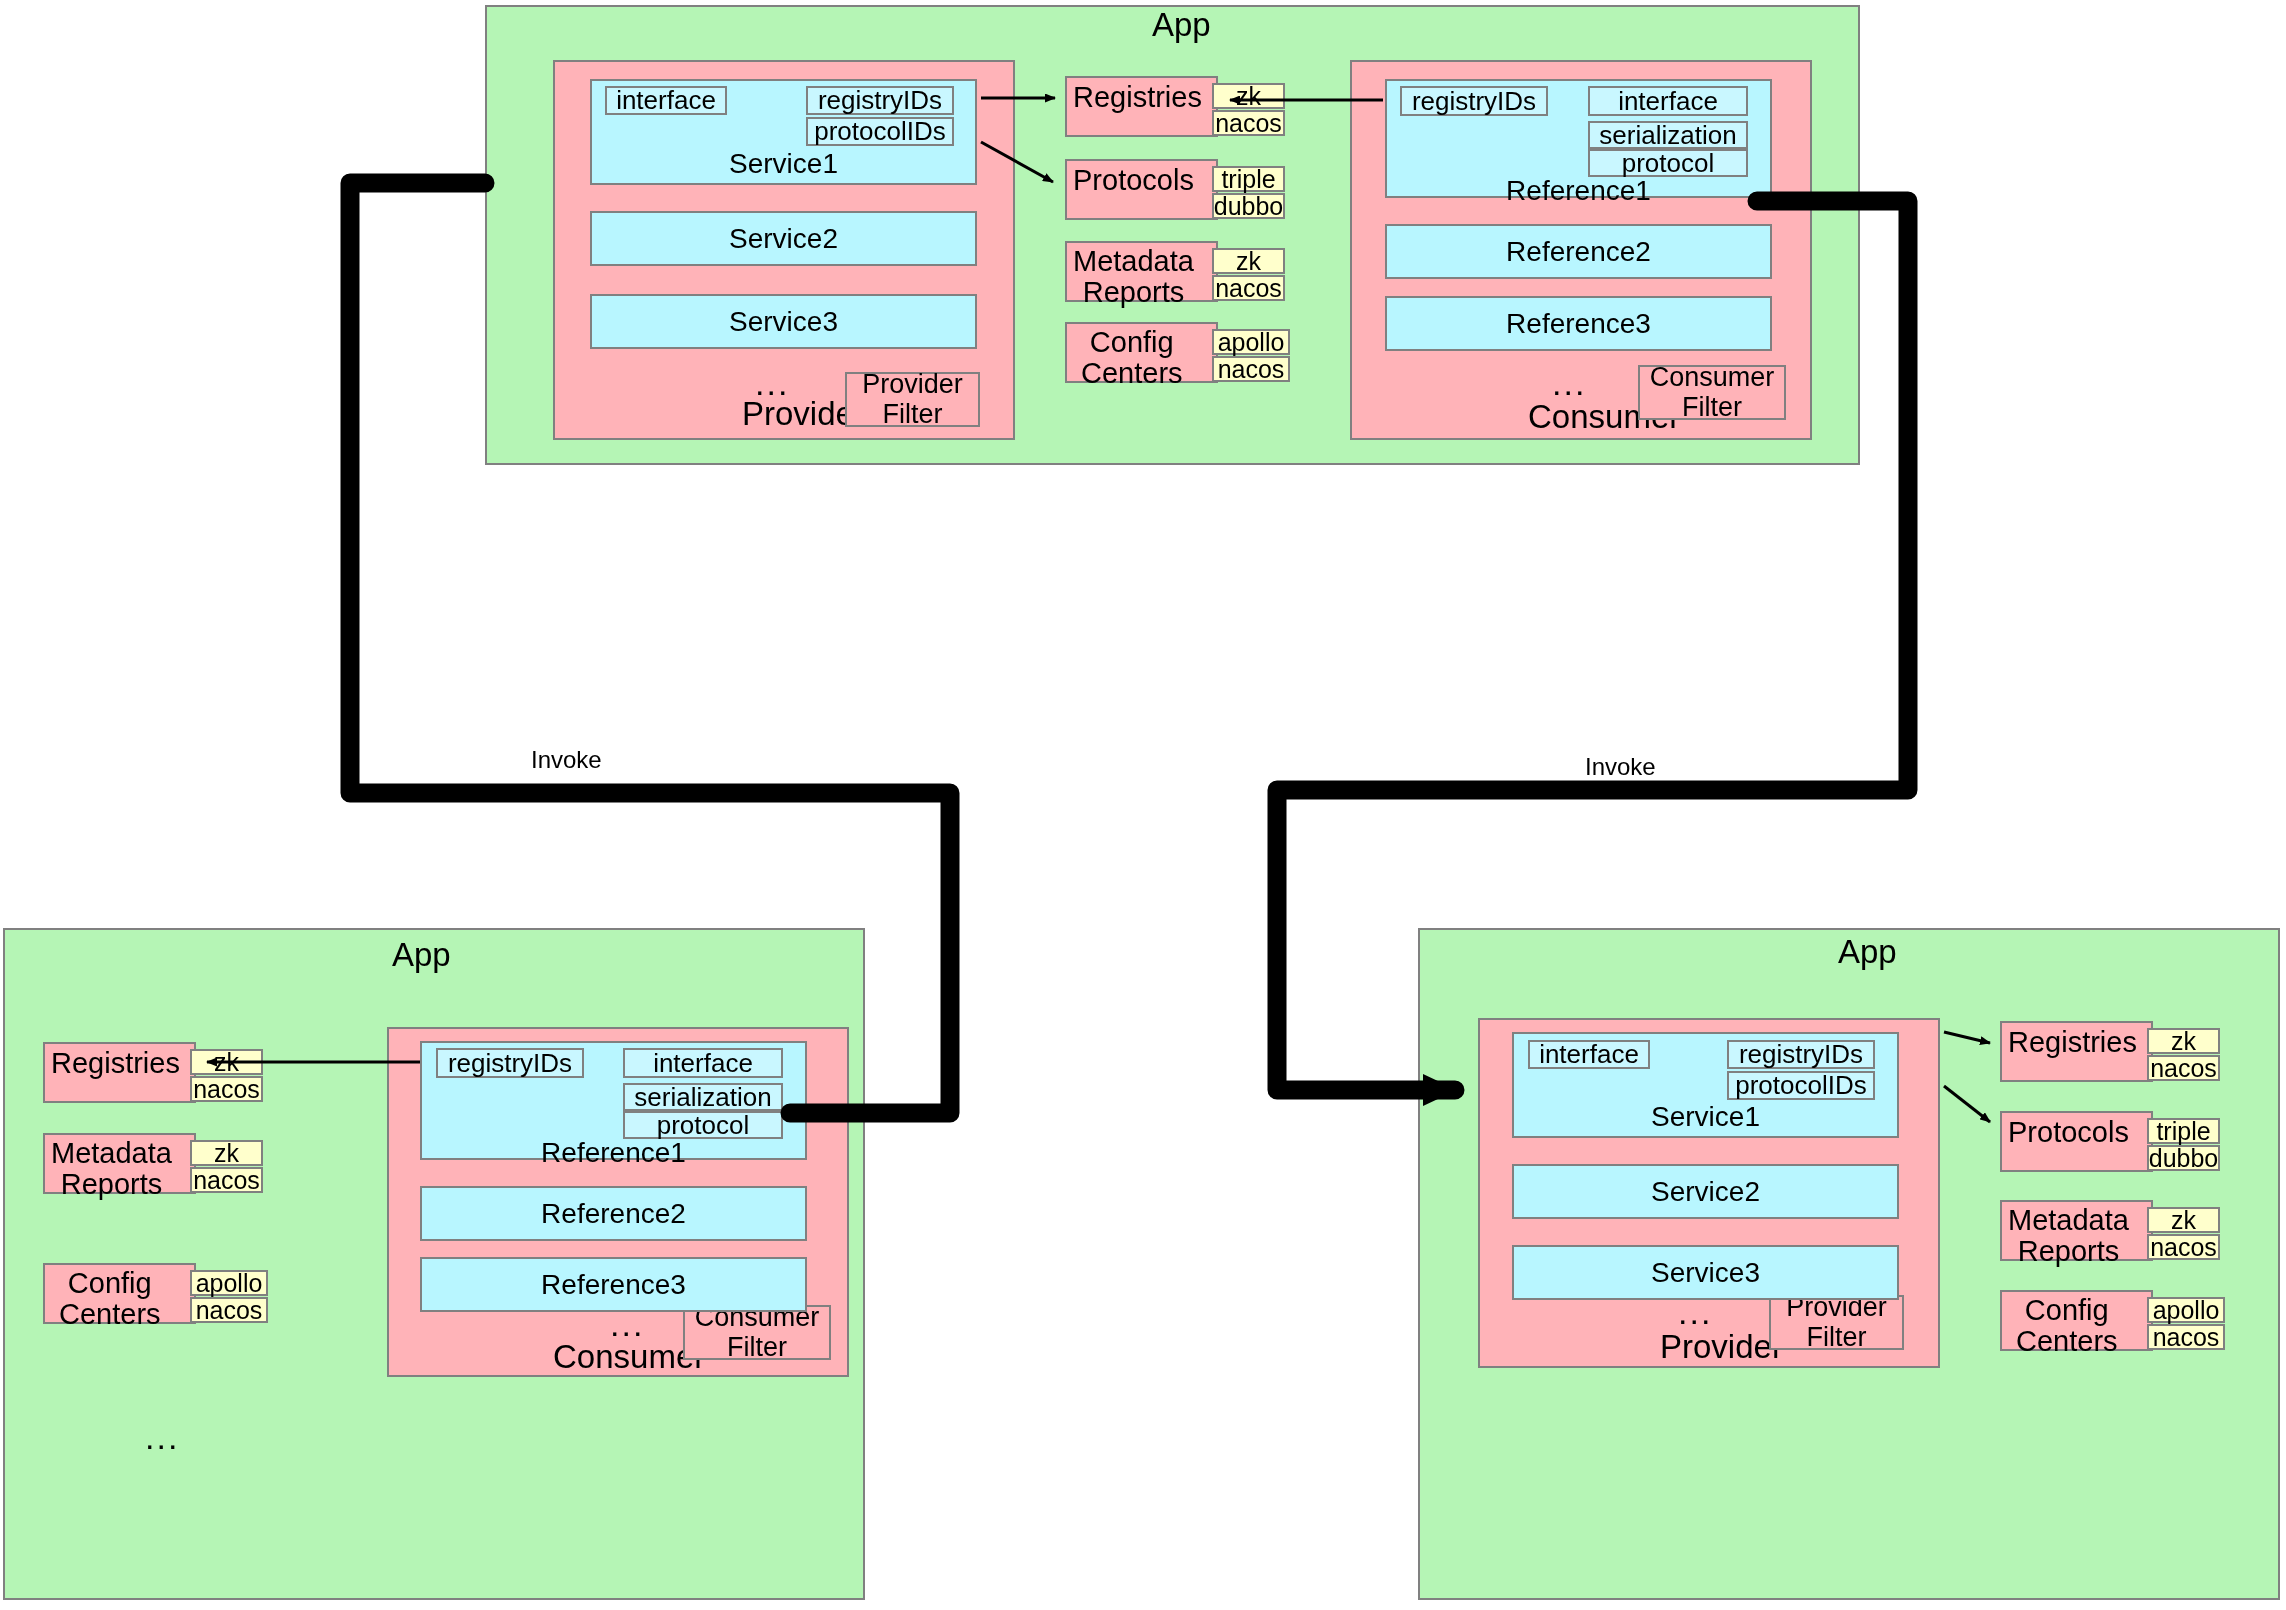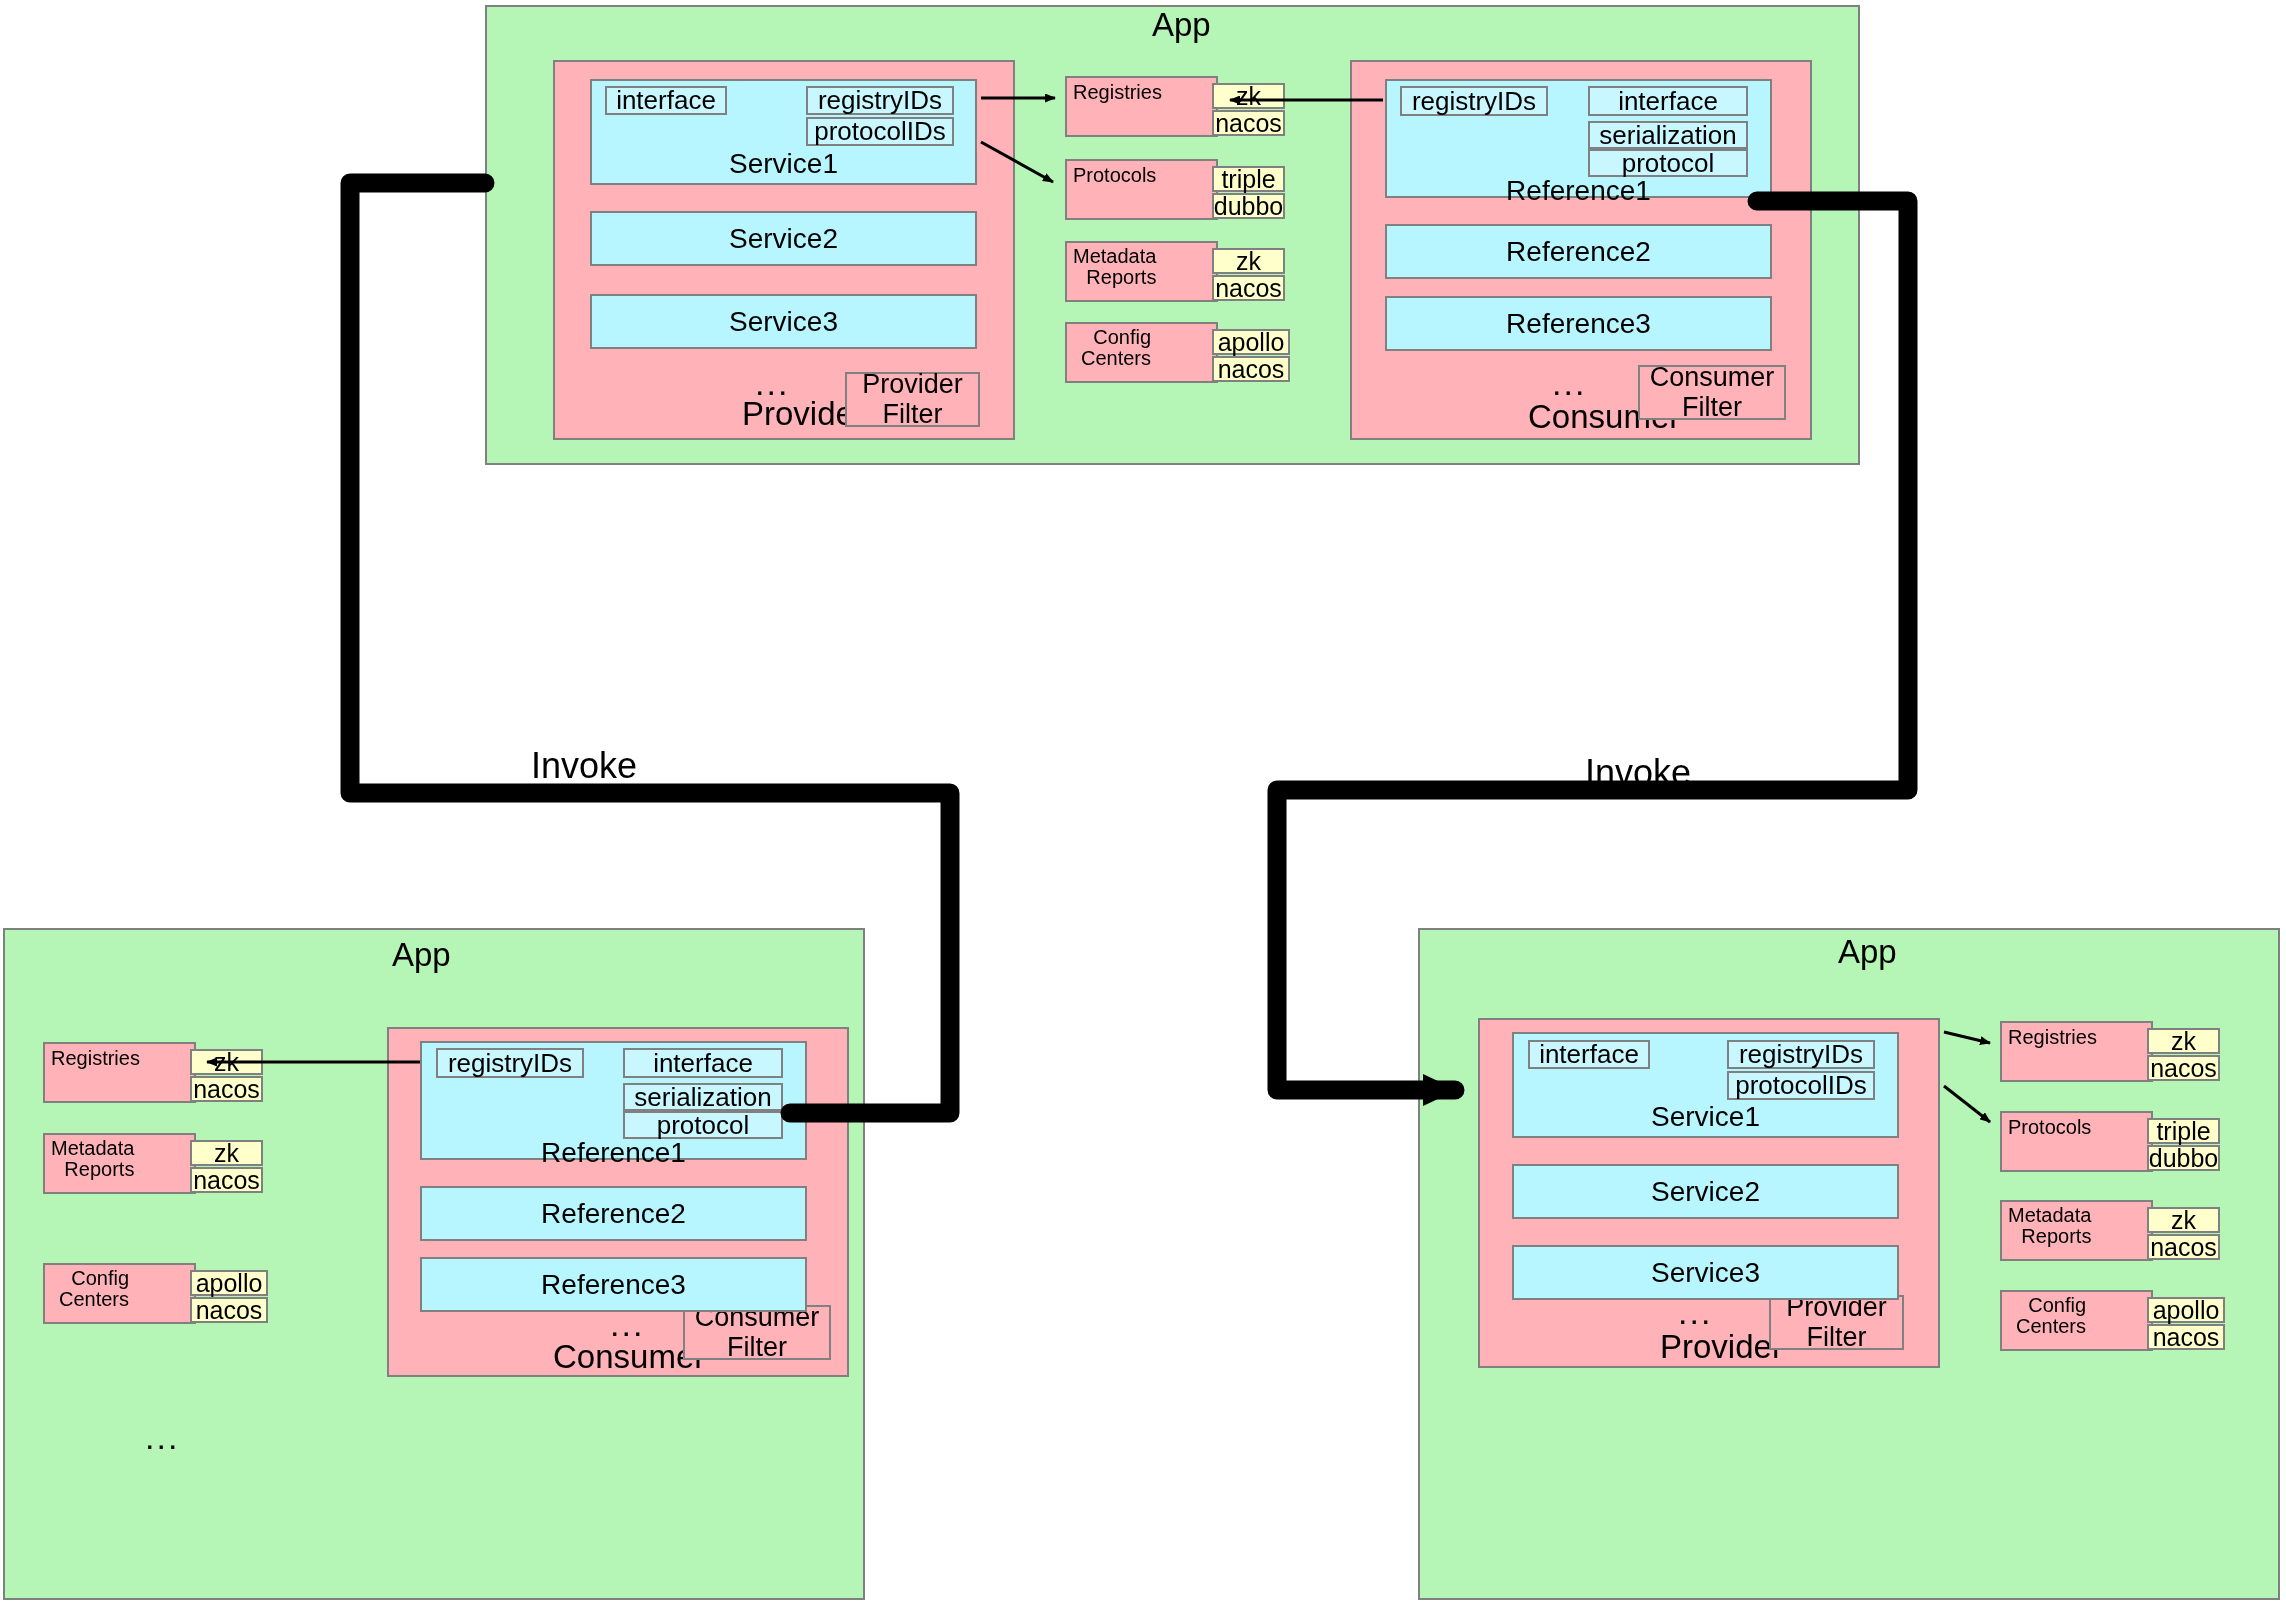--- a/index.html
+++ b/index.html
@@ -61,24 +61,24 @@
     white-space:nowrap;
   }
   .infra{
     position:absolute;
     background:#ffb3b8;
     border:2px solid #808080;
     box-sizing:border-box;
   }
   .infra-title{
     position:absolute;
-    font-size:20px;
+    font-size:29px;
     line-height:1.06;
     white-space:nowrap;
-    text-align:right;
+    text-align:center;
   }
   .chip{
     position:absolute;
     background:#ffffcc;
     border:2px solid #808080;
     box-sizing:border-box;
     font-size:25px;
     display:flex;
     align-items:center;
     justify-content:center;
@@ -98,21 +98,21 @@
   }
   .ellipsis{
     position:absolute;
     font-size:34px;
     line-height:1;
     letter-spacing:2px;
     white-space:nowrap;
   }
   .invoke-label{
     position:absolute;
-    font-size:36px;
+    font-size:24px;
     line-height:1;
     white-space:nowrap;
   }
   svg.overlay{
     position:absolute;left:0;top:0;
     width:2286px;height:1610px;
     pointer-events:none;
   }
 </style>
 </head>

